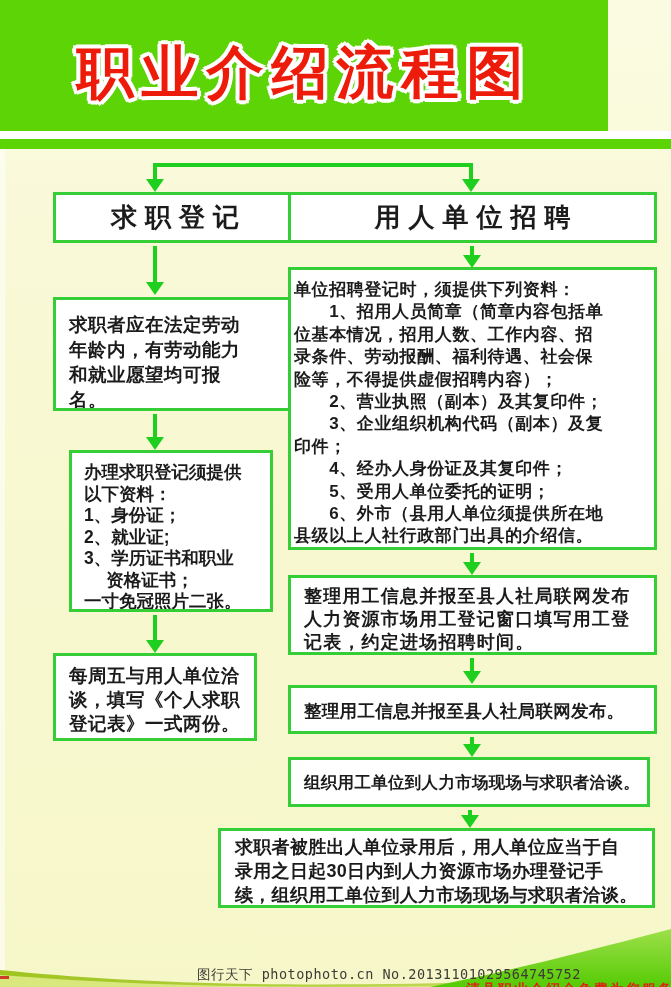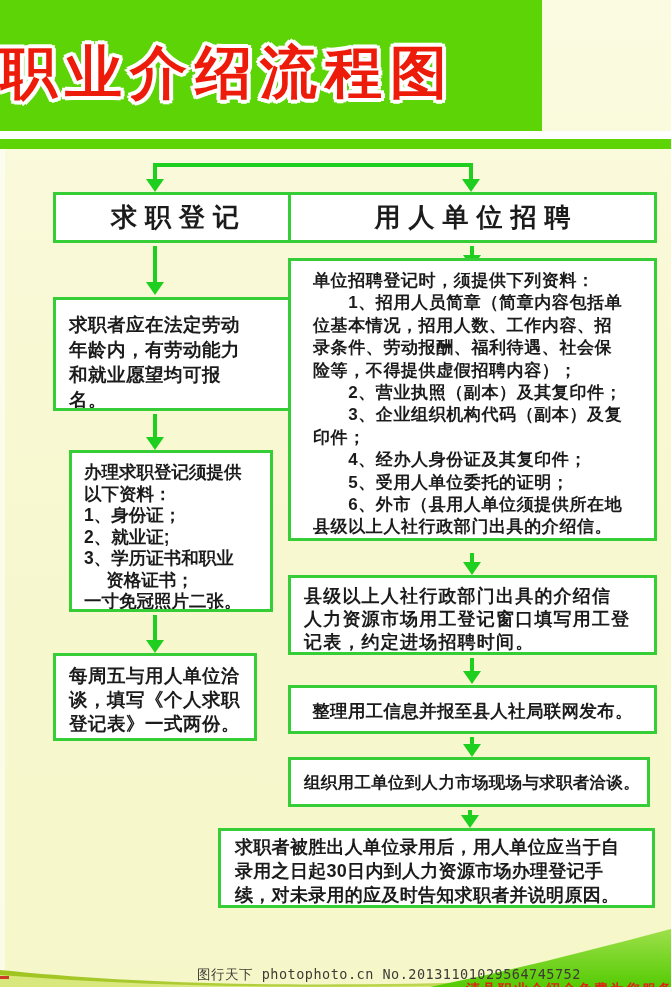--- a/index.html
+++ b/index.html
@@ -3,22 +3,22 @@
 <meta charset="utf-8">
 <style>
   html,body{margin:0;padding:0;background:#e8e8e8;}
   *{box-sizing:border-box;}
   #page{
     position:relative;width:671px;height:987px;overflow:hidden;
     background:linear-gradient(180deg,#fbfbe2 0%,#f8f8d2 40%,#f6f7c9 100%);
     font-family:"Liberation Sans","DejaVu Sans",sans-serif;
   }
   
-  .header{position:absolute;left:0;top:0;width:542px;height:131px;background:#5cd406;
-    display:flex;align-items:center;justify-content:flex-start;}
+  .header{position:absolute;left:0;top:0;width:608px;height:131px;background:#5cd406;
+    display:flex;align-items:center;justify-content:center;}
   .header .title{
     font-size:57px;font-weight:bold;color:#ed1c0a;letter-spacing:8px;line-height:1;
     padding-top:14px;white-space:nowrap;
     -webkit-text-stroke:5px #ffffff;paint-order:stroke fill;
     text-shadow:-3px -3px 0 #fff,3px -3px 0 #fff,-3px 3px 0 #fff,3px 3px 0 #fff,
                 0 -4px 0 #fff,0 4px 0 #fff,-4px 0 0 #fff,4px 0 0 #fff;
   }
   .stripe-white{position:absolute;left:0;top:131px;width:671px;height:8px;background:#ffffff;}
   .stripe-green{position:absolute;left:0;top:139px;width:671px;height:10px;background:#5cd406;}
   .edge-light{position:absolute;left:0;top:149px;width:5px;height:838px;background:rgba(255,255,255,0.55);}
@@ -92,56 +92,56 @@
     <span>用人单位招聘</span>
   </div>
 
   <div class="box box-text" style="left:53px;top:653px;width:204px;height:88px;padding:8px 13px;font-size:18.5px;line-height:24px;letter-spacing:0.5px;">每周五与用人单位洽
 谈，填写《个人求职
 登记表》一式两份。</div>
 
   <div class="shaft" style="left:470px;top:246px;height:10px;"></div>
   <div class="ahead" style="left:463px;top:255px;"></div>
 
-  <div class="box box-text" style="left:288px;top:258px;width:369px;height:283px;padding:9px 22px;font-size:17px;line-height:22.4px;letter-spacing:0.6px;">单位招聘登记时，须提供下列资料：
+  <div class="box box-text" style="left:288px;top:267px;width:369px;height:283px;padding:9px 3px;font-size:17px;line-height:22.4px;letter-spacing:0.6px;">单位招聘登记时，须提供下列资料：
 　　1、招用人员简章（简章内容包括单
 位基本情况，招用人数、工作内容、招
 录条件、劳动报酬、福利待遇、社会保
 险等，不得提供虚假招聘内容）；
 　　2、营业执照（副本）及其复印件；
 　　3、企业组织机构代码（副本）及复
 印件；
 　　4、经办人身份证及其复印件；
 　　5、受用人单位委托的证明；
 　　6、外市（县用人单位须提供所在地
 县级以上人社行政部门出具的介绍信。</div>
 
   <div class="shaft" style="left:470px;top:553px;height:10px;"></div>
   <div class="ahead" style="left:463px;top:562px;"></div>
 
-  <div class="box box-text" style="left:288px;top:575px;width:369px;height:80px;padding:7px 13px;font-size:18px;line-height:23px;letter-spacing:1.2px;">县级以上人社行政部门出具的介绍信
+  <div class="box box-text" style="left:288px;top:575px;width:369px;height:80px;padding:7px 13px;font-size:18px;line-height:23px;letter-spacing:1.2px;">整理用工信息并报至县人社局联网发布
 人力资源市场用工登记窗口填写用工登
 记表，约定进场招聘时间。</div>
 
   <div class="shaft" style="left:470px;top:658px;height:14px;"></div>
   <div class="ahead" style="left:463px;top:671px;"></div>
 
-  <div class="box box-text" style="left:288px;top:685px;width:369px;height:49px;padding:11px 13px;font-size:17.5px;letter-spacing:0.3px;text-align:center;">整理用工信息并报至县人社局联网发布。</div>
+  <div class="box box-text" style="left:288px;top:685px;width:369px;height:49px;padding:11px 13px;font-size:17.5px;letter-spacing:0.3px;">整理用工信息并报至县人社局联网发布。</div>
 
   <div class="shaft" style="left:470px;top:737px;height:8px;"></div>
   <div class="ahead" style="left:463px;top:744px;"></div>
 
   <div class="box box-text" style="left:288px;top:757px;width:362px;height:50px;padding:12px 13px;font-size:16.5px;letter-spacing:0.3px;">组织用工单位到人力市场现场与求职者洽谈。</div>
 
   <div class="shaft" style="left:468px;top:810px;height:6px;"></div>
   <div class="ahead" style="left:461px;top:815px;"></div>
 
   <div class="box box-text" style="left:218px;top:828px;width:437px;height:80px;padding:4px 14px;font-size:18px;line-height:24px;letter-spacing:0.3px;">求职者被胜出人单位录用后，用人单位应当于自
 录用之日起30日内到人力资源市场办理登记手
-续，对未录用的应及时告知求职者并说明原因。</div>
+续，组织用工单位到人力市场现场与求职者洽谈。</div>
 
   <svg class="bottom-svg" viewBox="0 0 671 70">
     <defs>
       <linearGradient id="gOlive" x1="0" y1="0" x2="1" y2="0">
         <stop offset="0" stop-color="#9fc41e"></stop>
         <stop offset="1" stop-color="#cfe071"></stop>
       </linearGradient>
       <linearGradient id="gGreen" x1="0" y1="0" x2="0" y2="1">
         <stop offset="0" stop-color="#9ee04a"></stop>
         <stop offset="1" stop-color="#55cb04"></stop>

